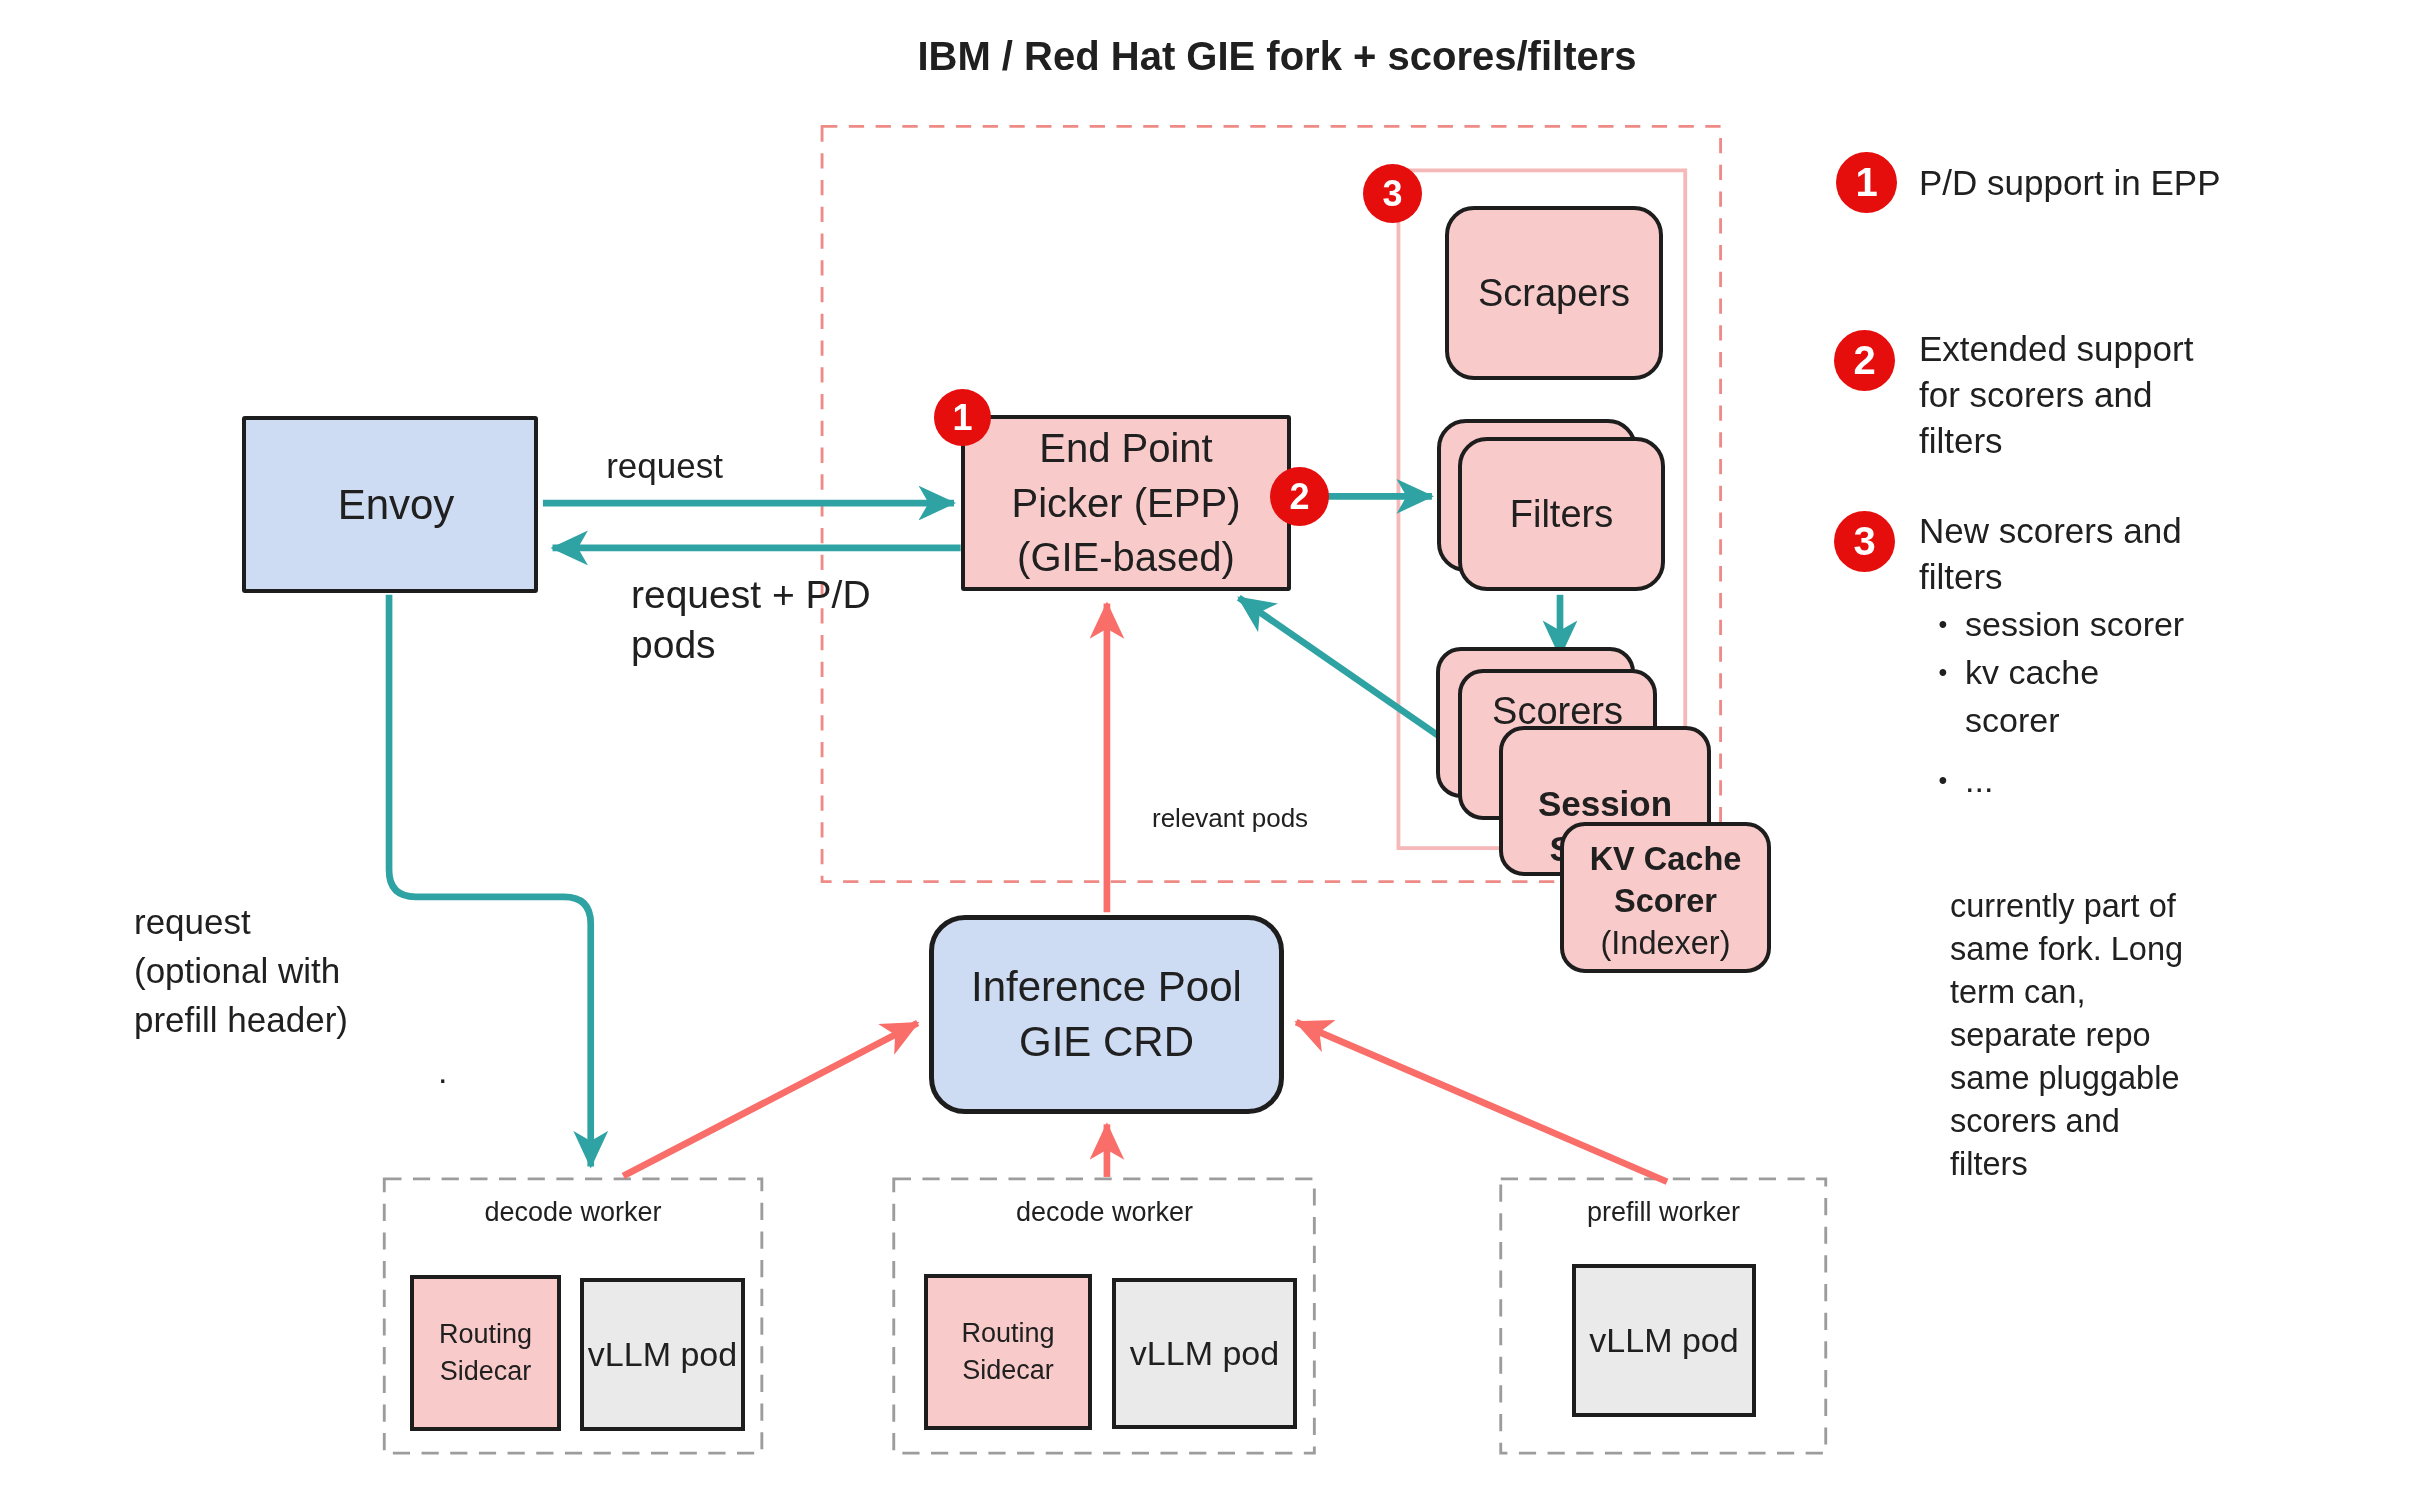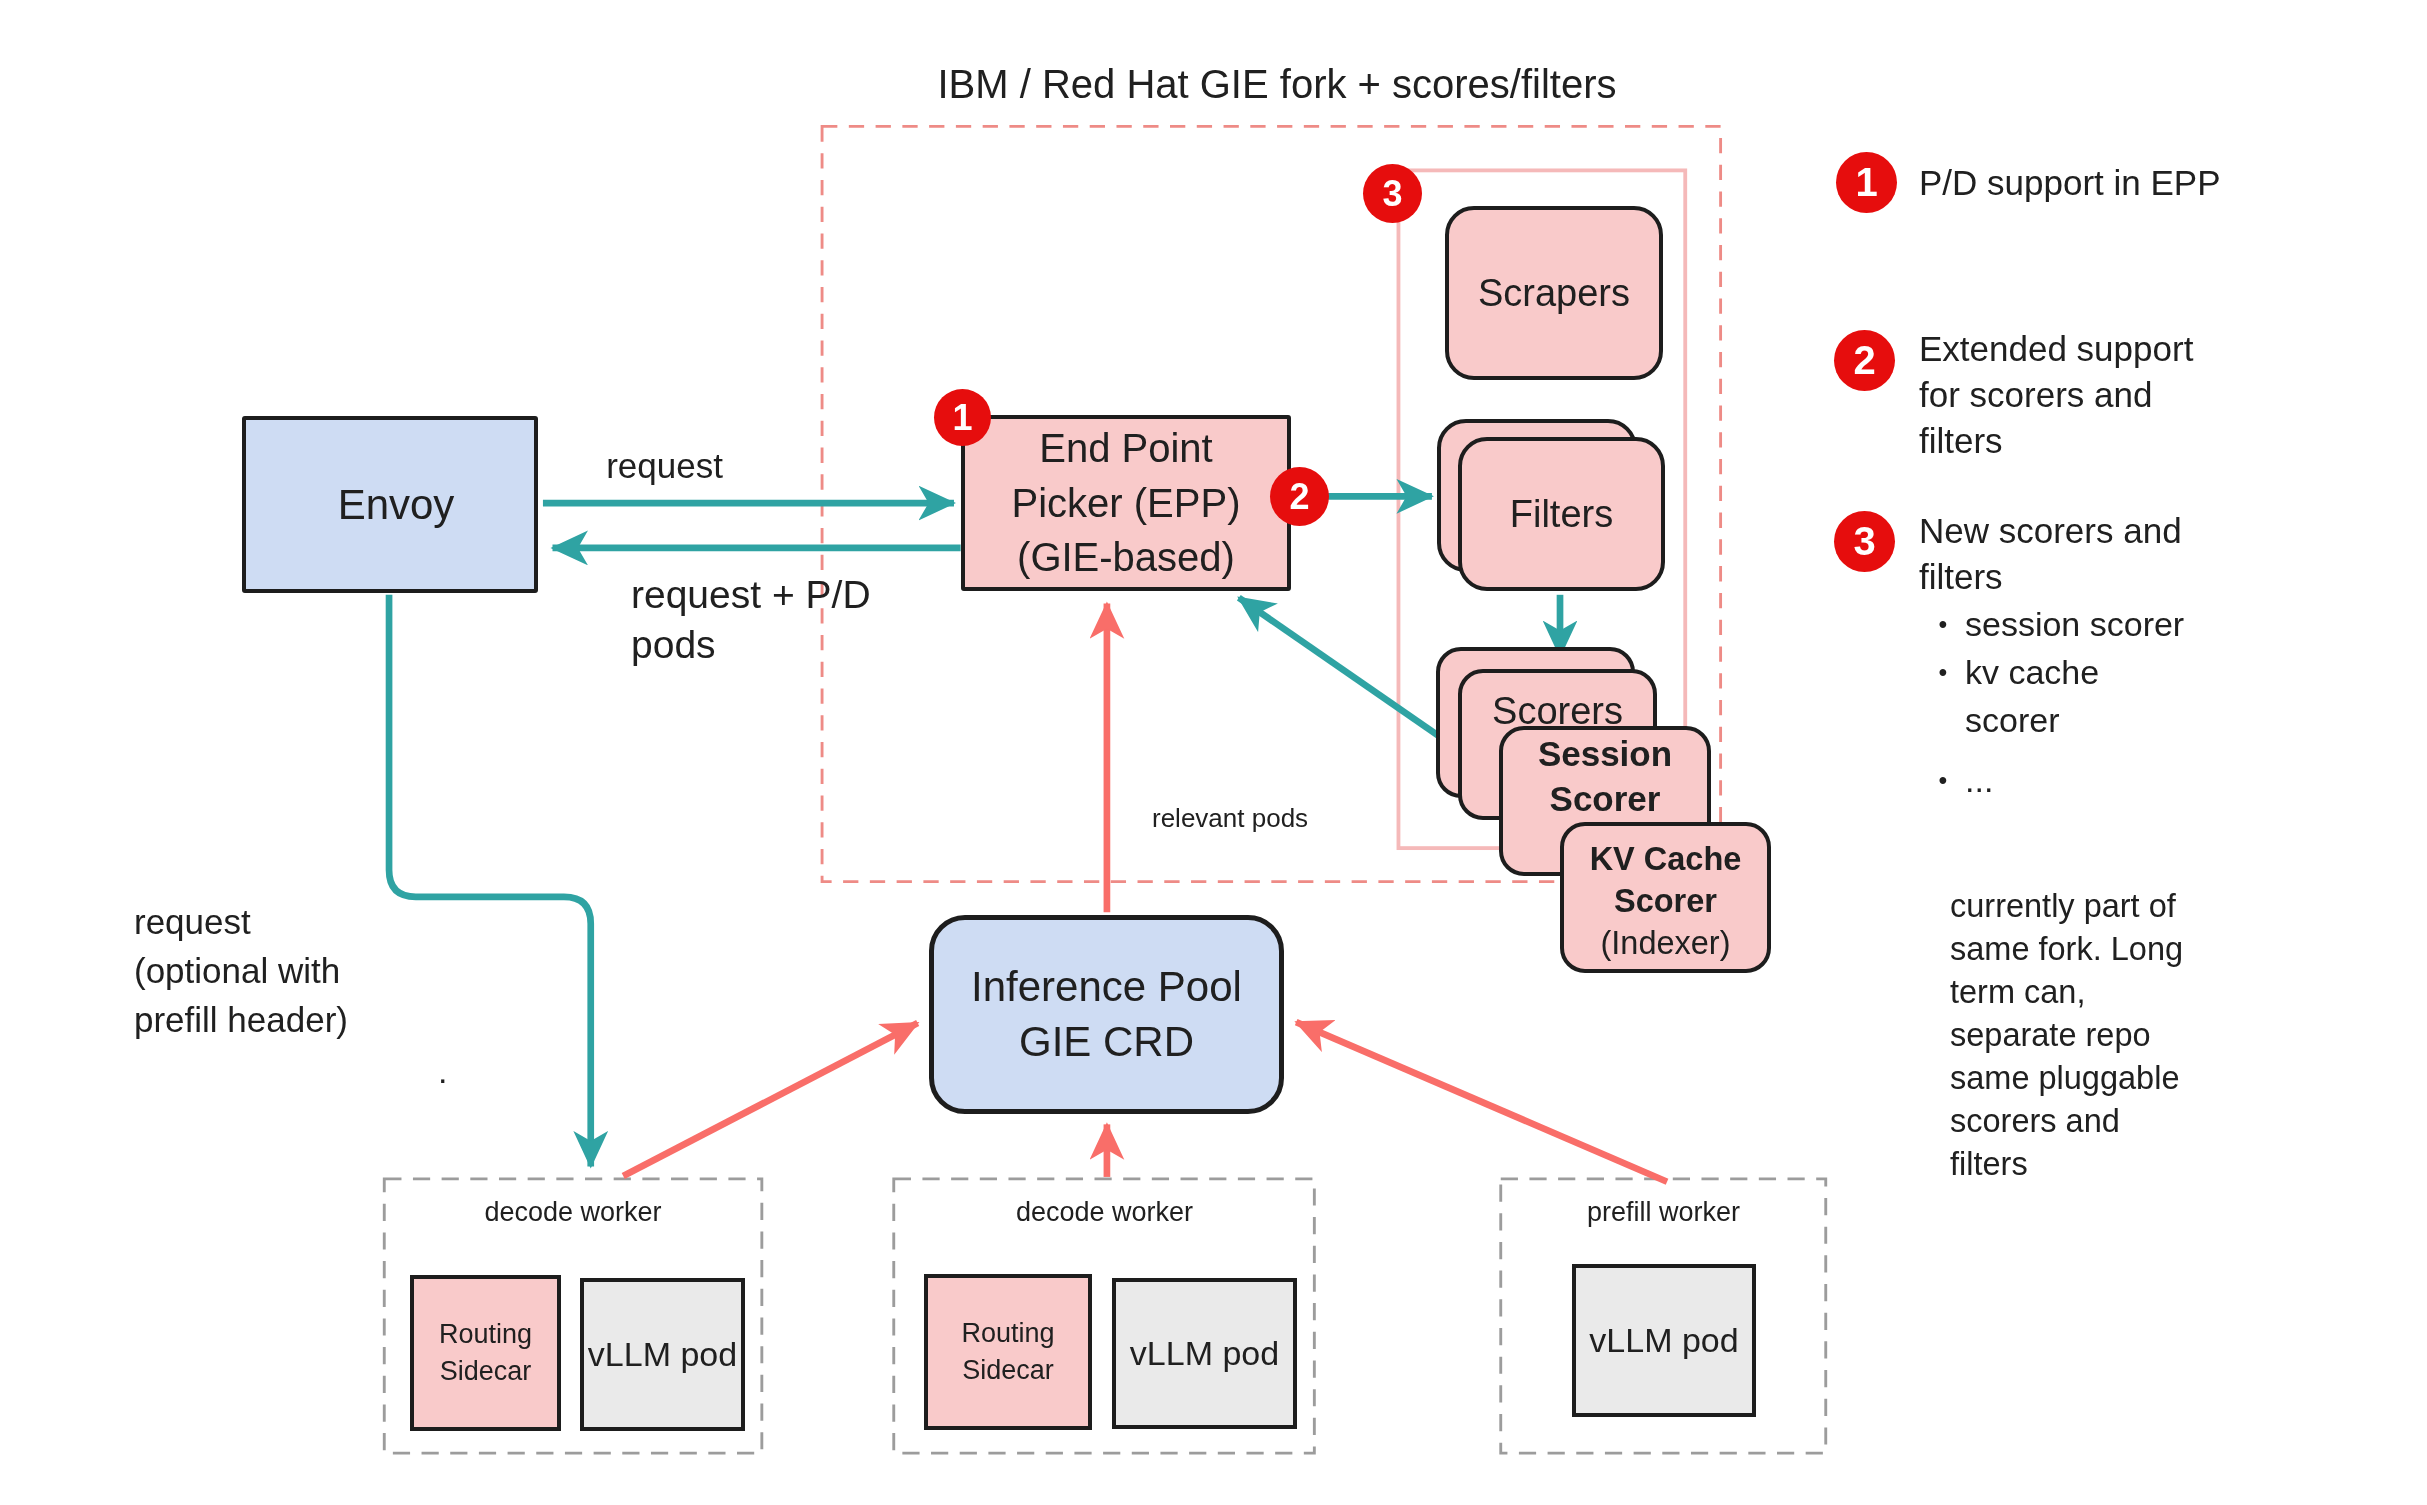--- a/index.html
+++ b/index.html
@@ -5,21 +5,21 @@
   :root{
     --ink:#202020; --line:#1d1d1d; --teal:#2fa3a3; --salmon:#f96e69;
     --red:#e60d0d; --blue:#cedcf3; --pink:#f9caca; --gray:#eaeaea;
     --dashred:#ee8b86; --pinkline:#f5b9b9; --workerdash:#9c9c9c;
   }
   html,body{margin:0;padding:0;background:#fff;}
   .canvas{position:relative;width:2427px;height:1506px;background:#fff;overflow:hidden;
           font-family:"Liberation Sans", sans-serif;color:var(--ink);}
   .abs{position:absolute;box-sizing:border-box;}
   svg.layer{position:absolute;left:0;top:0;z-index:1;}
-  .title{left:799px;top:62px;width:956px;text-align:center;font-size:40px;font-weight:normal;z-index:2;}
+  .title{left:799px;top:34px;width:956px;text-align:center;font-size:40px;font-weight:bold;z-index:2;}
   .box{position:absolute;box-sizing:border-box;border:4.8px solid var(--line);
        display:flex;flex-direction:column;align-items:center;justify-content:center;
        text-align:center;z-index:2;border-radius:2.9px;line-height:1.32;}
   .blue{background:var(--blue);}
   .pinkbox{background:var(--pink);}
   .graybox{background:var(--gray);}
   .rounded{border-radius:29px;}
   .rounded-sm{border-radius:25px;}
   .badge{position:absolute;background:var(--red);color:#fff;border-radius:50%;
          display:flex;align-items:center;justify-content:center;font-weight:bold;z-index:6;}
@@ -84,21 +84,21 @@
   <div class="box pinkbox rounded" style="left:1437px;top:419px;width:200px;height:153px;"></div>
   <div class="box pinkbox rounded" style="left:1458px;top:437px;width:207px;height:154px;font-size:38px;z-index:3;">
     <span>Filters</span>
   </div>
 
   <div class="box pinkbox rounded-sm" style="left:1436px;top:647px;width:199px;height:151px;"></div>
   <div class="box pinkbox rounded-sm" style="left:1458px;top:669px;width:199px;height:151px;font-size:38px;font-weight:normal;justify-content:flex-start;padding-top:13.4px;z-index:3;">
     <span>Scorers</span>
   </div>
 
-  <div class="box pinkbox rounded-sm" style="left:1499px;top:726px;width:212px;height:150px;font-size:35px;font-weight:bold;justify-content:flex-start;padding-top:2px;z-index:4;line-height:1.28;">
+  <div class="box pinkbox rounded-sm" style="left:1499px;top:726px;width:212px;height:150px;font-size:35px;font-weight:bold;justify-content:flex-end;padding-top:2px;z-index:4;line-height:1.28;">
     <span class="bl">Session</span>
     <span class="bl">Scorer</span>
   </div>
 
   <div class="box pinkbox rounded-sm" style="left:1560px;top:822px;width:211px;height:151px;font-size:32.5px;justify-content:flex-start;padding-top:11.5px;z-index:5;line-height:1.3;">
     <span class="bl" style="font-weight:bold;">KV Cache</span>
     <span class="bl" style="font-weight:bold;">Scorer</span>
     <span class="bl">(Indexer)</span>
   </div>
 

